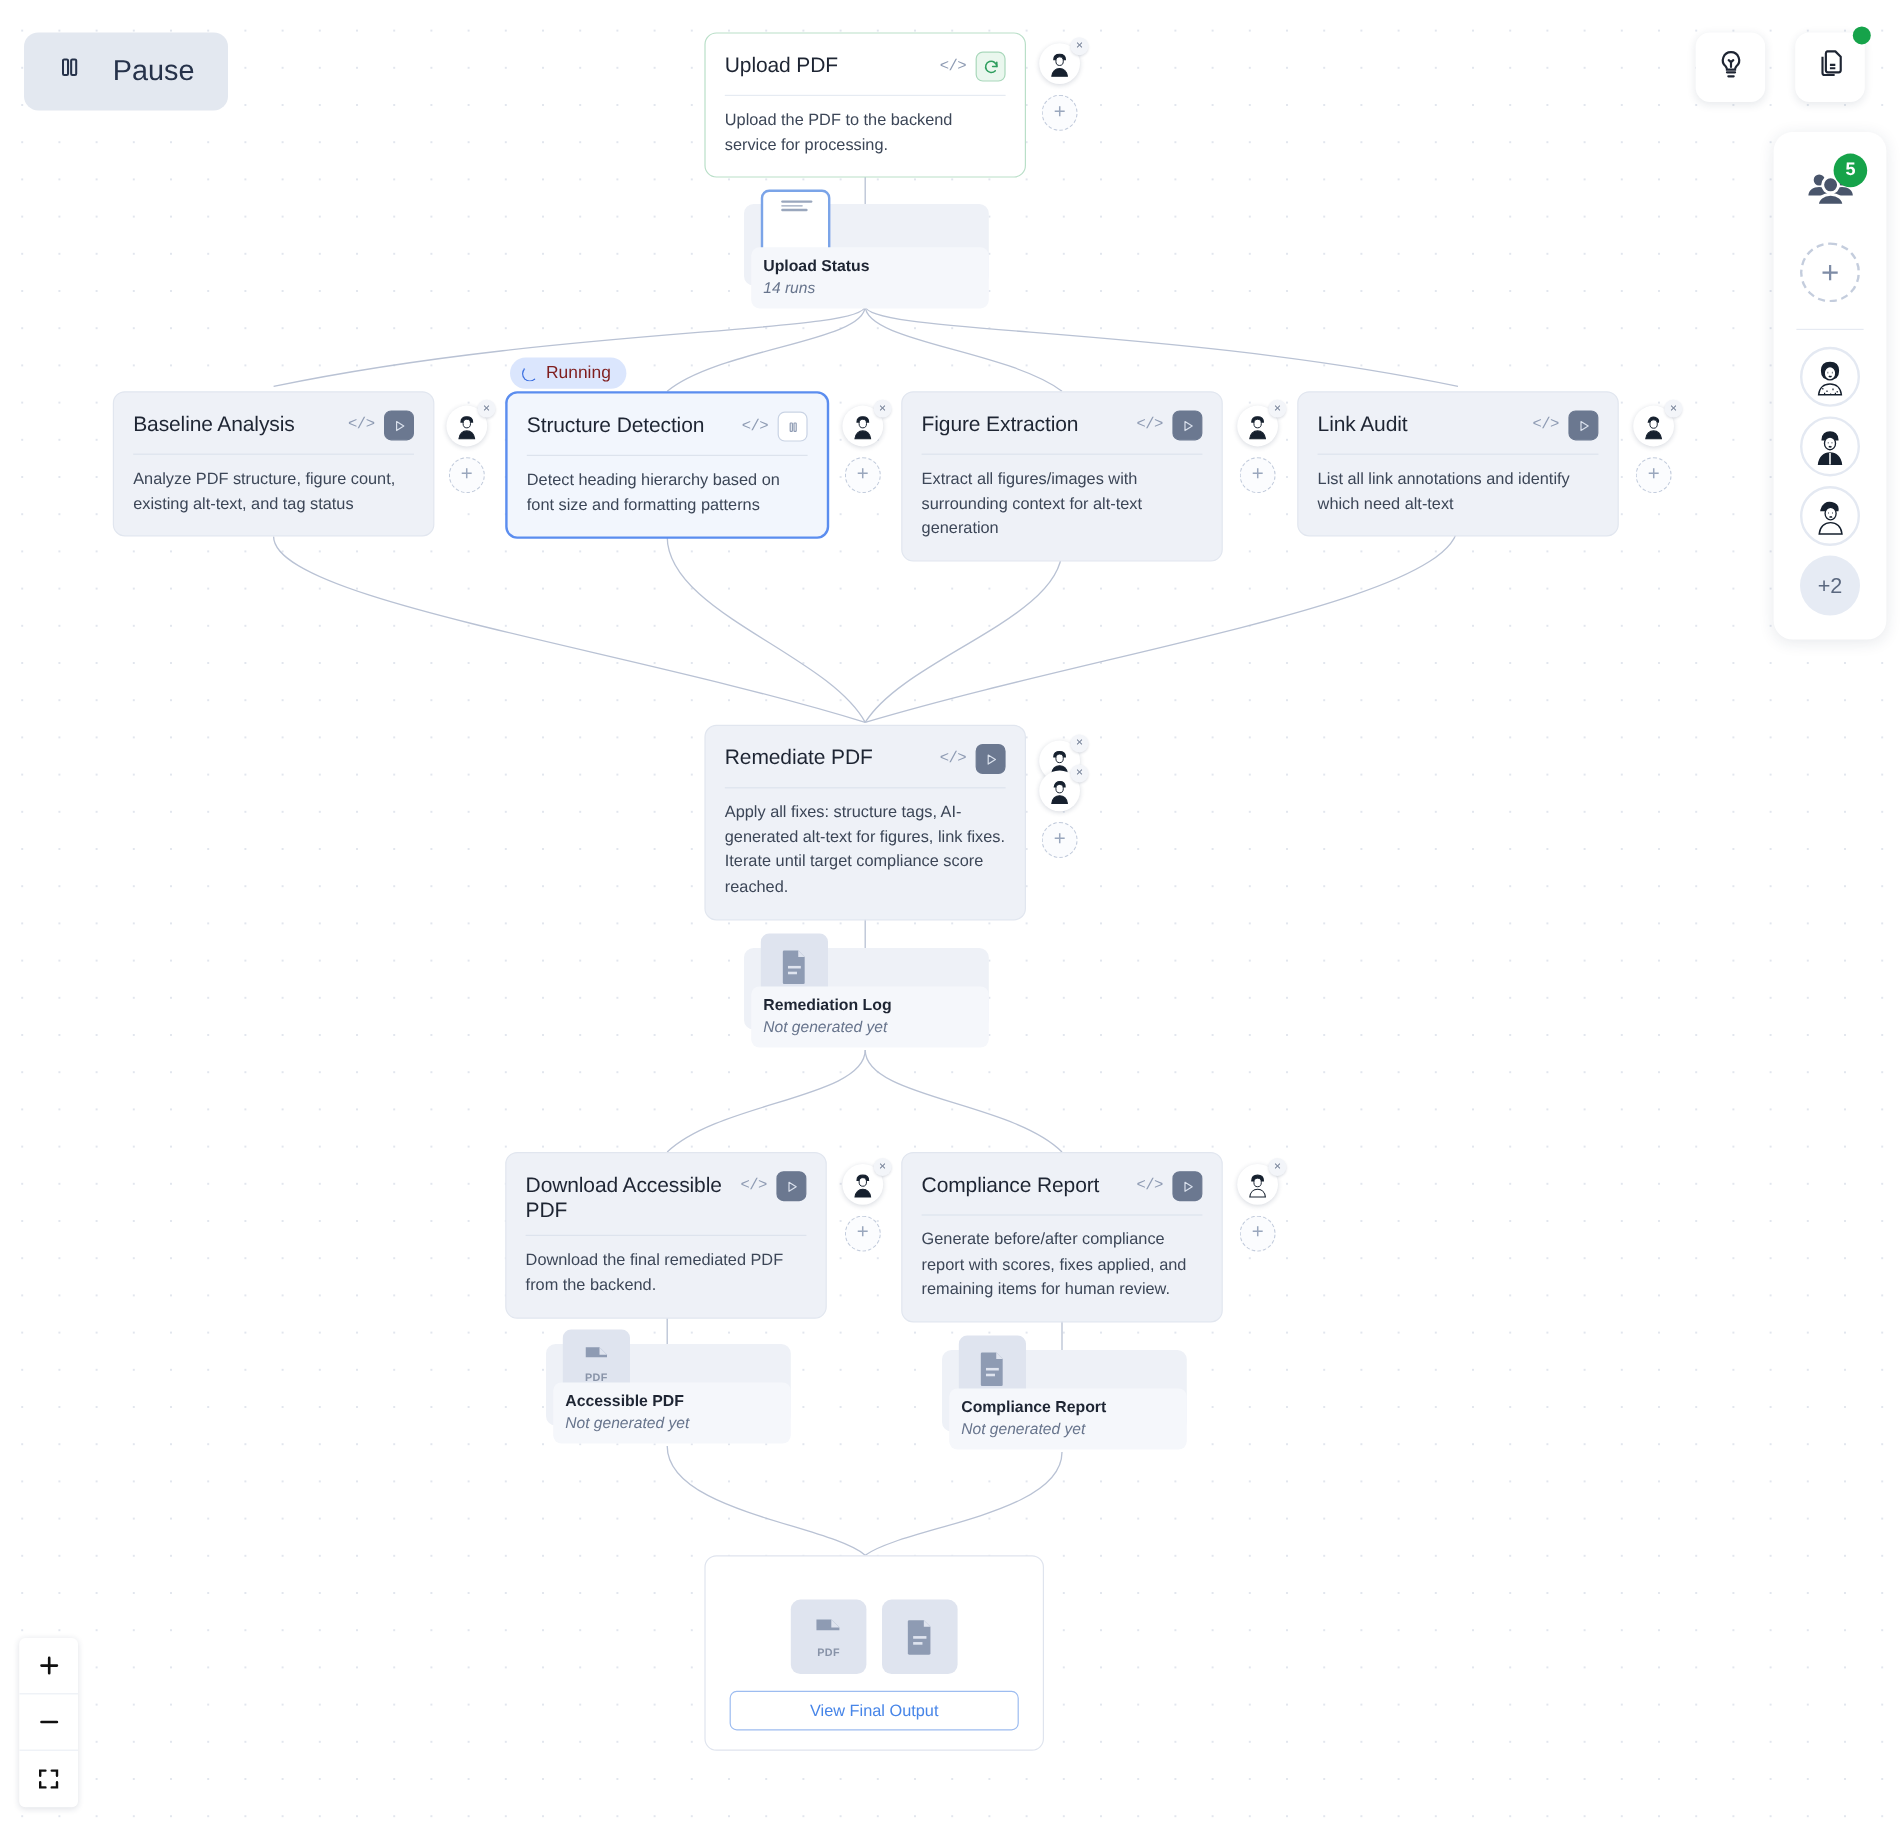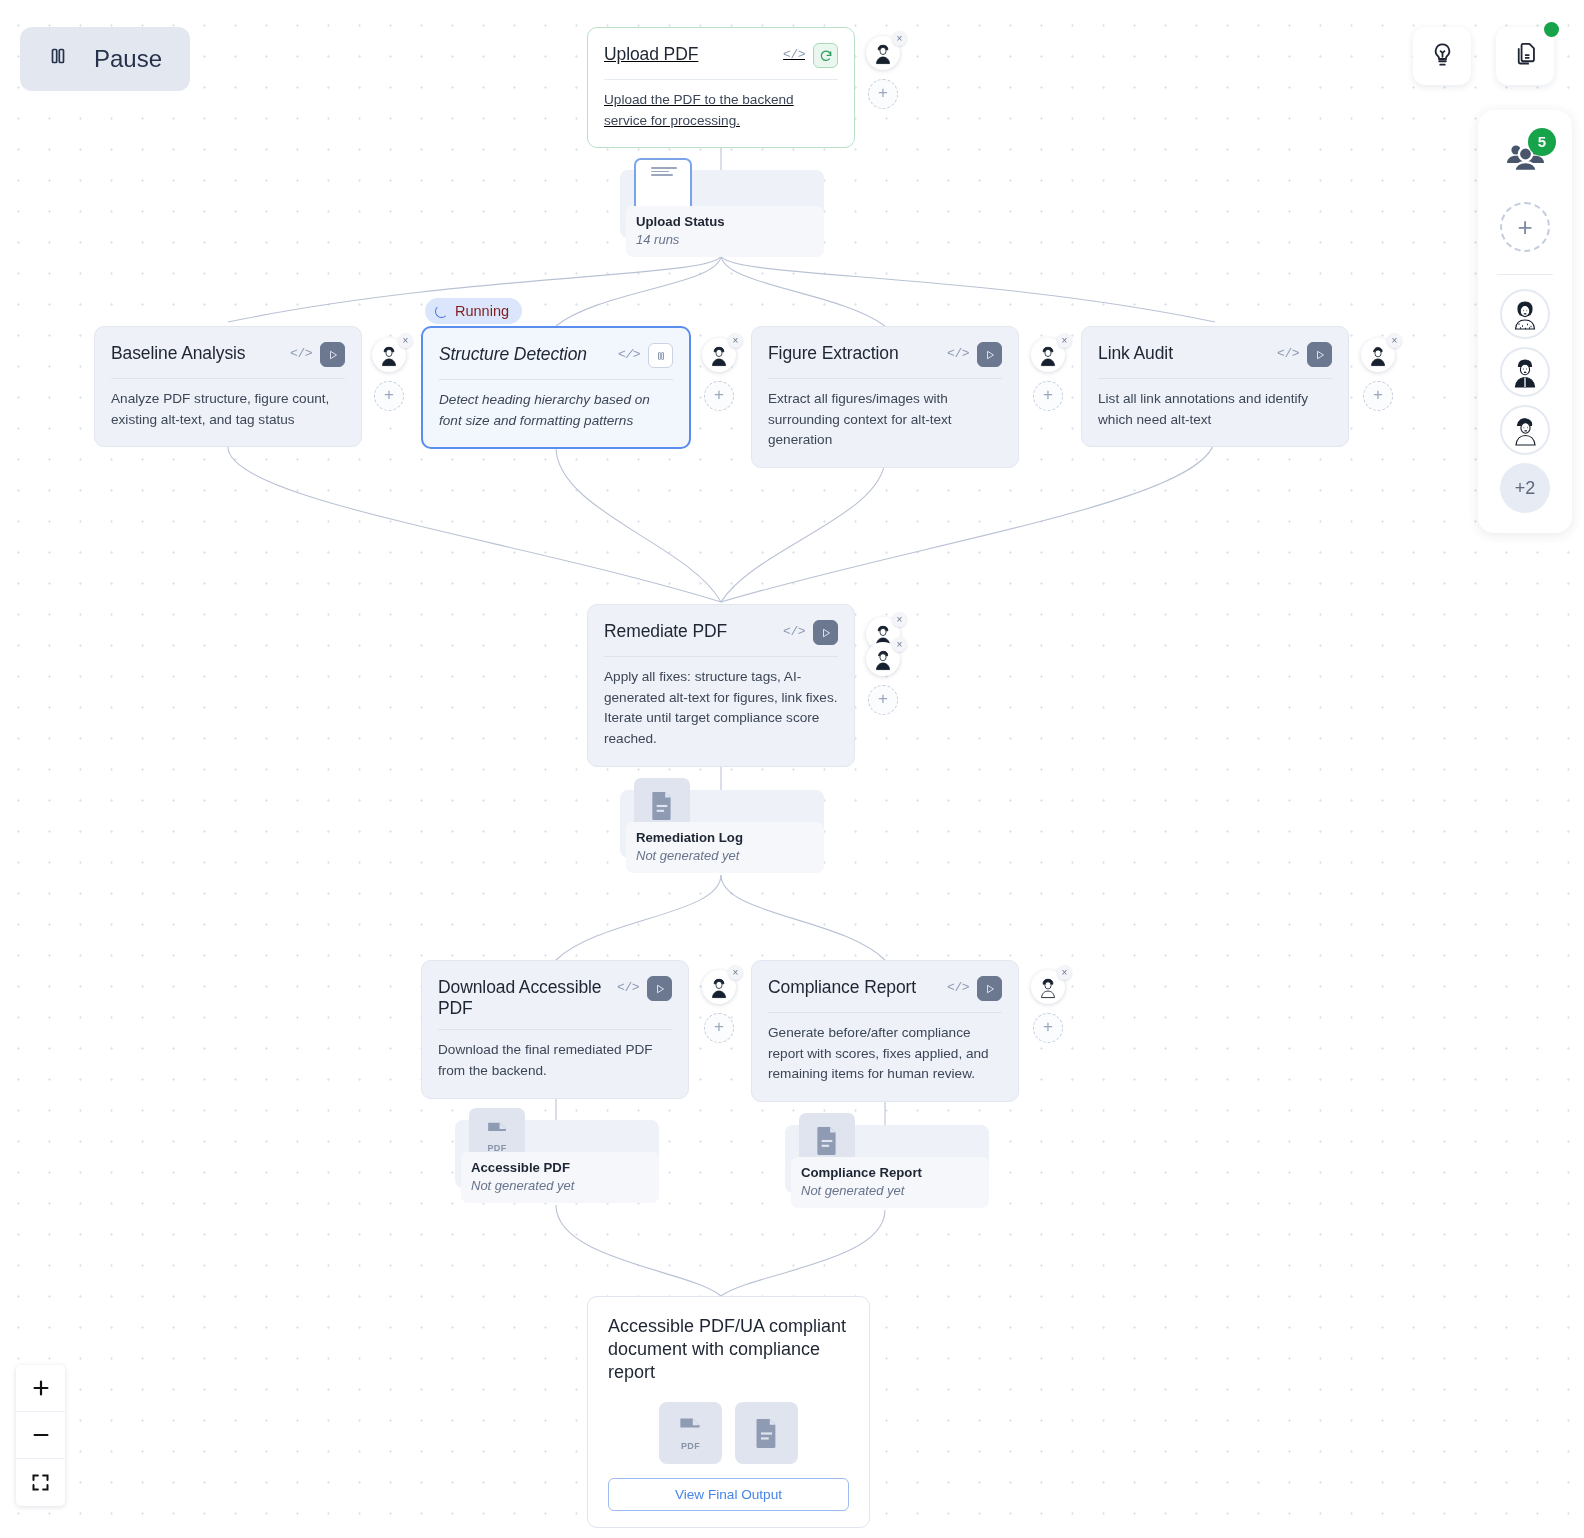--- a/index.html
+++ b/index.html
@@ -20,22 +20,22 @@
   #edges { position: absolute; inset: 0; width: 1584px; height: 1538px; pointer-events: none; }
 
   
   .node {
     position: absolute;
     background: #eef1f7;
     border: 1px solid #e1e6ef;
     border-radius: 10px;
     padding: 14px 16px 16px 16px;
   }
-  .node.green { background: #ffffff; border: 1px solid #b9dfc8; text-decoration: underline; }
-  .node.active { background: #f2f6fd; border: 2px solid #5b8def; font-style: italic; }
+  .node.green { background: #ffffff; border: 1px solid #b9dfc8; }
+  .node.active { background: #f2f6fd; border: 2px solid #5b8def; }
   .node-head { display: flex; align-items: flex-start; gap: 8px; }
   .node-title {
     flex: 1;
     font-size: 17.5px;
     color: #1e2533;
     line-height: 1.18;
     letter-spacing: -0.1px;
     padding-top: 2px;
   }
   .code-icon {
@@ -579,21 +579,20 @@
         <rect x="7" y="17.5" width="7" height="2" fill="#dfe4ef"></rect>
       </svg>
     </div>
     <div class="art-label-box">
       <div class="art-name">Compliance Report</div>
       <div class="art-sub">Not generated yet</div>
     </div>
   </div>
 
   <div class="final-node" style="left:587px; top:1296px; width:283px;">
-    <div class="final-title">Accessible PDF/UA compliant document with compliance report</div>
     <div class="final-files">
       <div class="file-tile">
         <svg width="27" height="23" viewBox="0 0 24 20" fill="#8e9bb3">
           <path d="M3 2h11l6 6v2H3z"></path>
             <path d="M14 2v6h6" fill="#dfe4ef"></path>
         </svg>
         <span class="pdf-word">PDF</span>
       </div>
       <div class="file-tile">
         <svg width="27" height="31" viewBox="0 0 24 28" fill="#8e9bb3">

